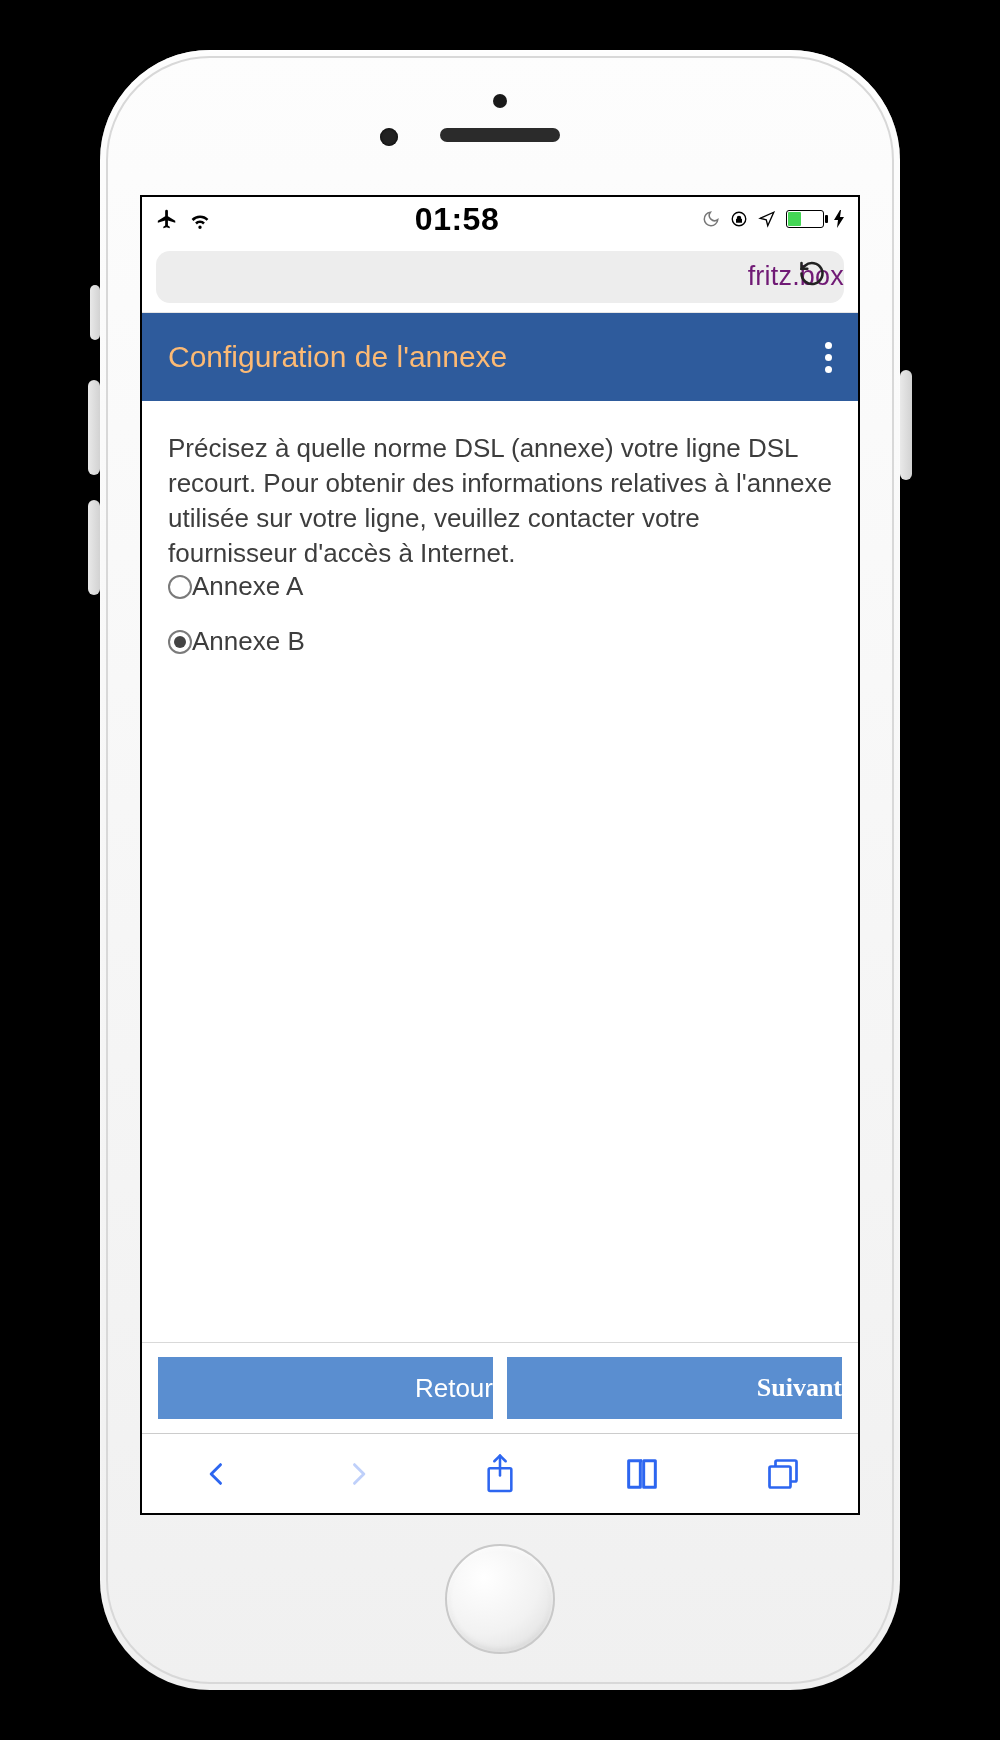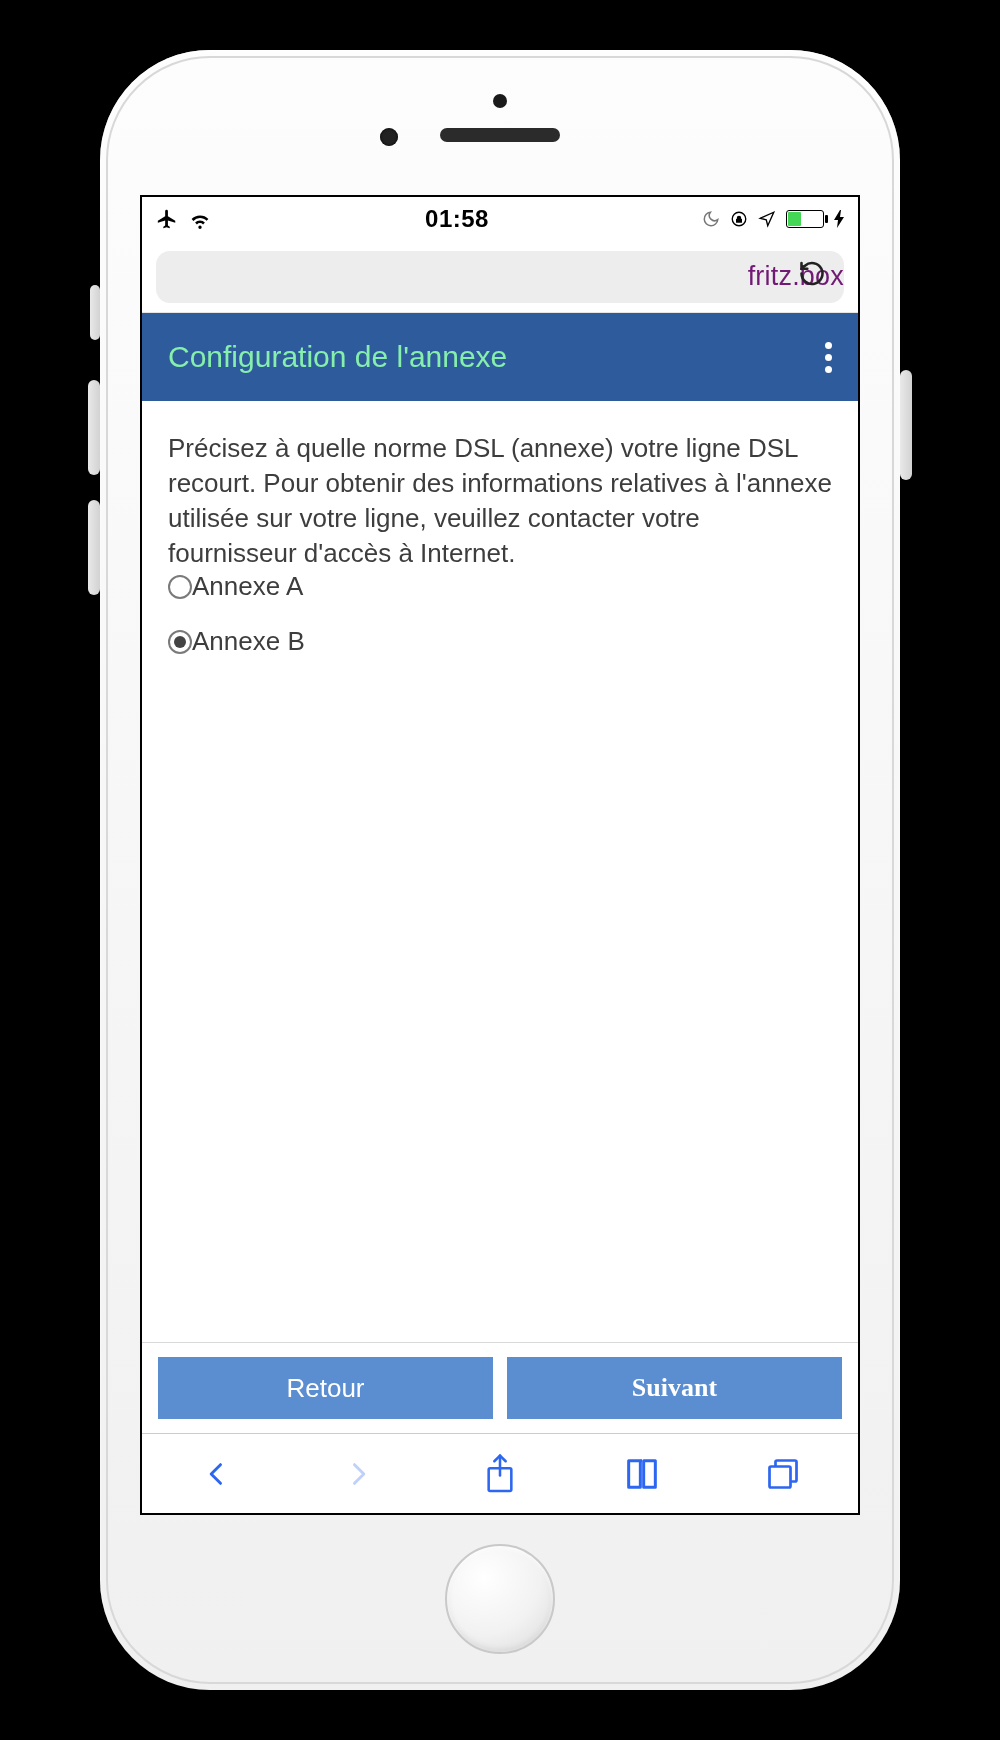--- a/index.html
+++ b/index.html
@@ -65,21 +65,21 @@
     border:2px solid #000;
     display:flex;flex-direction:column;
     overflow:hidden;
   }
 
   
   .statusbar{
     height:44px;
     display:flex;align-items:center;
     padding:0 14px;
-    font-size:24px;font-weight:500;color:#000;
+    font-size:32px;font-weight:500;color:#000;
     flex:none;
     justify-content:flex-end;
   }
   .status-left,.status-right{display:flex;align-items:center;gap:10px;}
   .status-center{flex:1;text-align:center;font-weight:600;letter-spacing:.5px;}
   .glyph{display:inline-flex;align-items:center;}
   .battery{
     width:38px;height:18px;border:1.5px solid #000;border-radius:3px;position:relative;
   }
   .battery::after{content:"";position:absolute;right:-5px;top:4px;width:3px;height:8px;background:#000;border-radius:1px;}
@@ -94,21 +94,21 @@
   .addr-box{
     flex:1;height:52px;background:#ededed;border-radius:14px;
     display:flex;align-items:center;justify-content:flex-end;
     font-size:27px;color:#701a75;letter-spacing:.2px;
     position:relative;
   }
   .addr-reload{position:absolute;right:18px;top:50%;transform:translateY(-50%);}
 
   
   .app-header{
-    flex:none;height:88px;background:#2e5b9c;color:#86efac;
+    flex:none;height:88px;background:#2e5b9c;color:#fdba74;
     display:flex;align-items:center;justify-content:space-between;
     padding:0 26px;
     font-size:30px;font-weight:400;
   }
   .kebab{display:flex;flex-direction:column;gap:5px;}
   .kebab span{width:7px;height:7px;background:#fff;border-radius:50%;}
 
   
   .content{
     flex:1;display:flex;flex-direction:column;
@@ -128,21 +128,21 @@
     content:"";width:12px;height:12px;background:#444;border-radius:50%;
   }
 
   
   .actions{
     flex:none;border-top:1px solid #d9d9d9;
     padding:14px 16px;display:flex;gap:14px;
   }
   .btn{
     flex:1;height:62px;border:none;background:#5a8ed0;color:#fff;
-    font-size:26px;cursor:pointer;
+    font-size:26px;cursor:pointer;text-align:right;
   }
   .btn.primary{font-weight:600;font-family:Liberation Serif, serif;}
 
   
   .safari-bar{
     flex:none;height:80px;border-top:1px solid #ccc;background:#fff;
     display:flex;align-items:center;justify-content:space-around;
     padding:0 4px;
   }
   .safari-bar .tb{width:44px;height:44px;display:flex;align-items:center;justify-content:center;}

